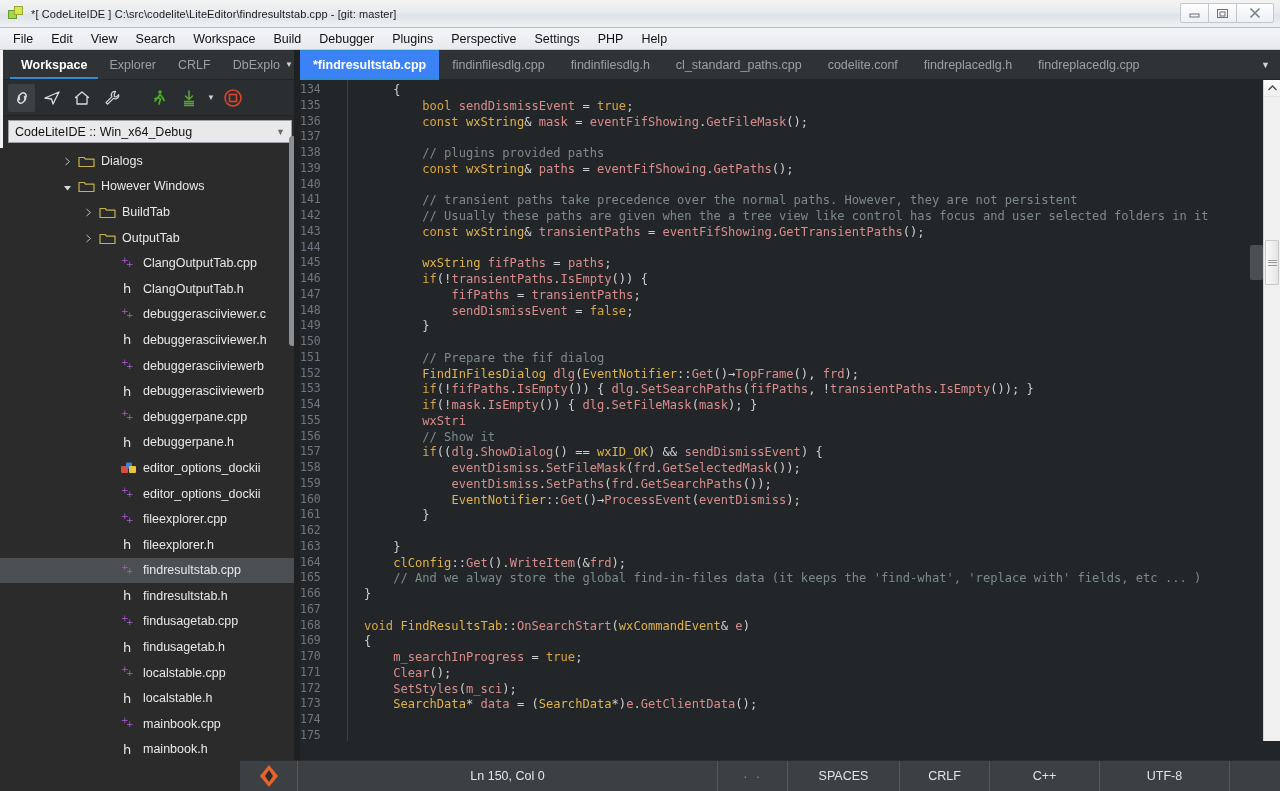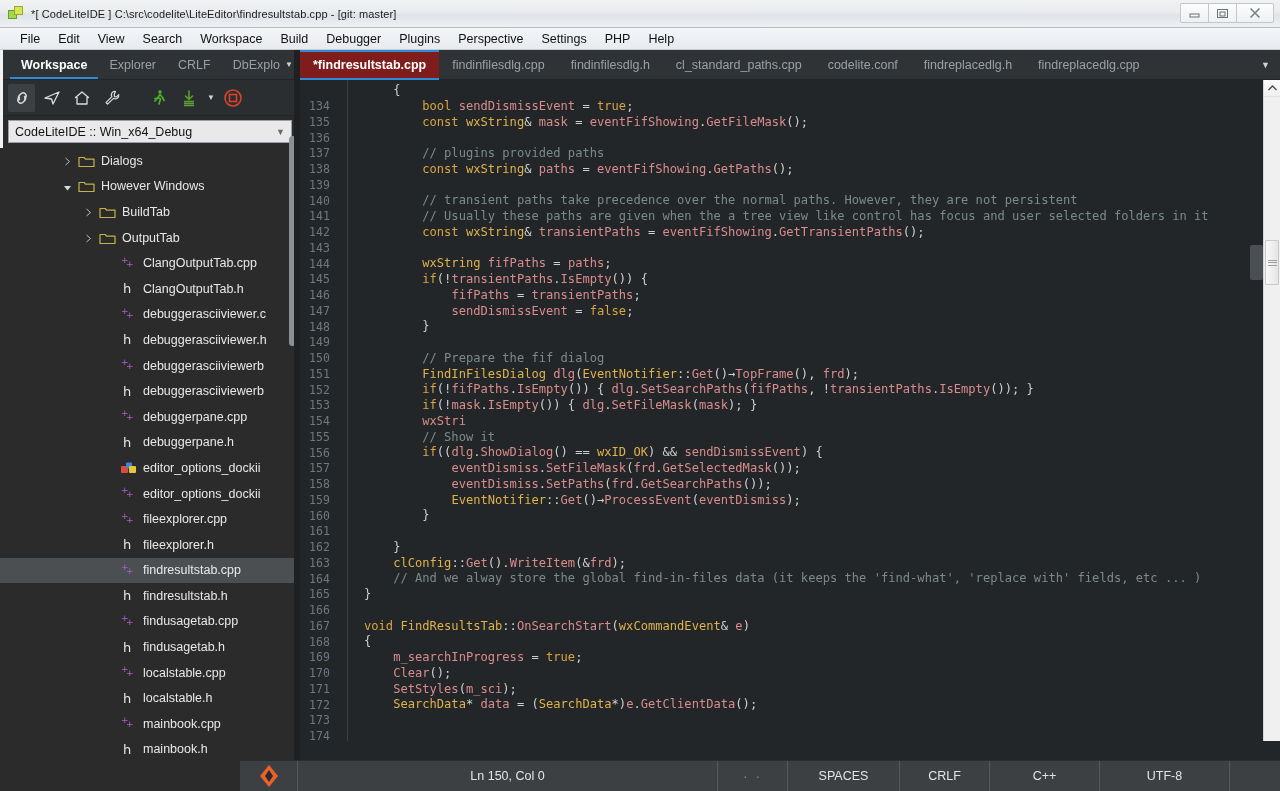--- a/index.html
+++ b/index.html
@@ -32,21 +32,21 @@
   }
   .wbtn:first-child{border-radius:2px 0 0 2px;}
   .wbtn:last-child{border-radius:0 2px 2px 0;width:38px;}
   .wbtn svg{display:block;}
 
   
   .menubar{
     height:22px;width:1280px;
     background:linear-gradient(to bottom,#f4f5f7,#e7eaee);
     border-bottom:1px solid #c6cbd1;
-    display:flex;padding-left:11px;
+    display:flex;padding-left:4px;
   }
   .menu-item{
     font-size:12.5px;color:#111;padding:0 9px;line-height:22px;cursor:default;white-space:nowrap;
   }
 
   
   .body-wrap{display:flex;width:1280px;height:min-content;}
   .leftpane{width:300px;background:#2b2b2b;position:relative;}
   .editorpane{width:980px;background:#232629;position:relative;}
 
@@ -102,32 +102,32 @@
 
   
   .ed-tabs{
     height:30px;background:#2f3335;display:flex;align-items:stretch;position:relative;
     border-bottom:1px solid #232629;
   }
   .ed-tab{
     display:flex;align-items:center;padding:0 13px;font-size:12.5px;color:#9aa0a6;
     position:relative;white-space:nowrap;
   }
-  .ed-tab.active{color:#ffffff;font-weight:bold;background:#7f1d1d;}
+  .ed-tab.active{color:#ffffff;font-weight:bold;background:#3b82f6;}
   .ed-tab.active:after{content:"";position:absolute;left:0;right:0;bottom:-1px;height:2px;background:#2e8bd6;}
   .ed-tab.active:before{content:"";position:absolute;left:0;right:0;top:0;height:2px;background:#2e8bd6;}
   .ed-tabs-caret{
     margin-left:auto;display:flex;align-items:center;padding:0 10px;color:#cfd3d6;font-size:9px;
   }
 
   .code-area{
     position:relative;height:661px;background:#232629;overflow:hidden;display:flex;
   }
   .gutter{
-    width:47px;flex:none;background:#232629;text-align:center;padding-top:19px;
+    width:47px;flex:none;background:#232629;text-align:left;padding-top:2px;
   }
   .gline{
     height:15.75px;font-family:"DejaVu Sans Mono",monospace;font-size:11.5px;color:#6f7780;
     line-height:15.75px;padding-right:8px;
   }
   .foldcol{width:13px;flex:none;border-left:1px solid #3a3f43;background:#232629;}
   .codelines{flex:1;padding-top:3px;overflow:hidden;position:relative;}
   .cline{
     height:15.75px;line-height:15.75px;font-family:"DejaVu Sans Mono",monospace;font-size:12.1px;
     white-space:pre;color:#d6d6d6;padding-left:4px;

